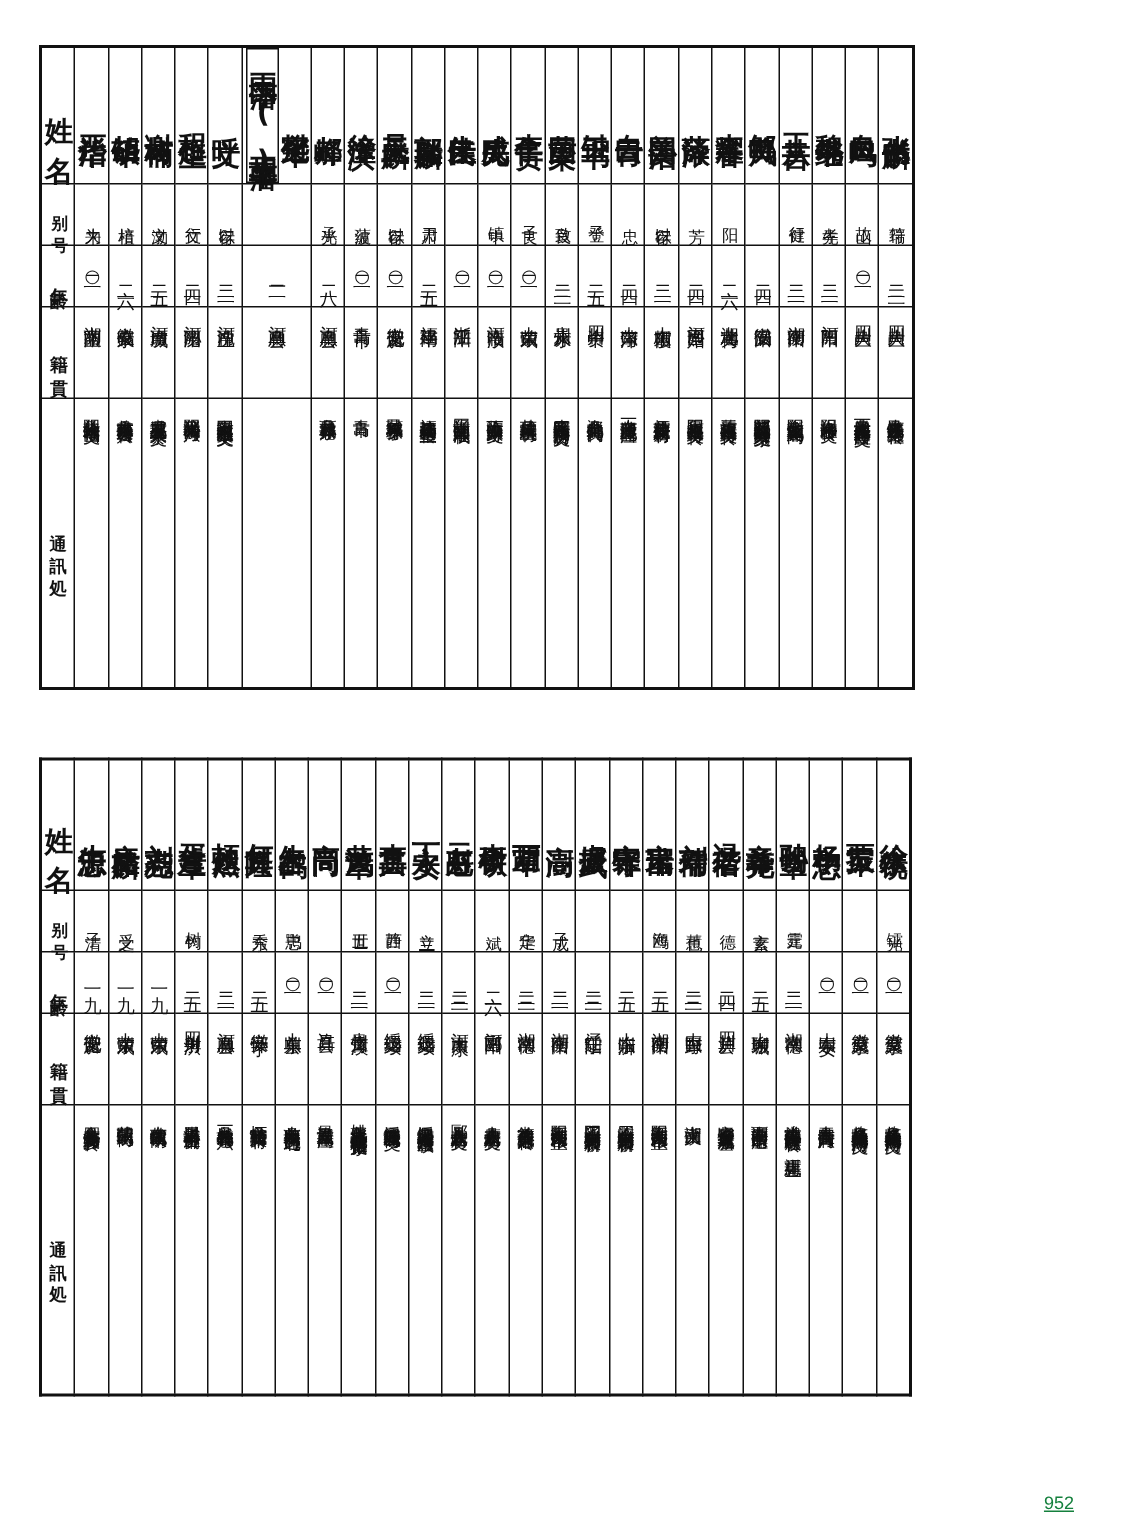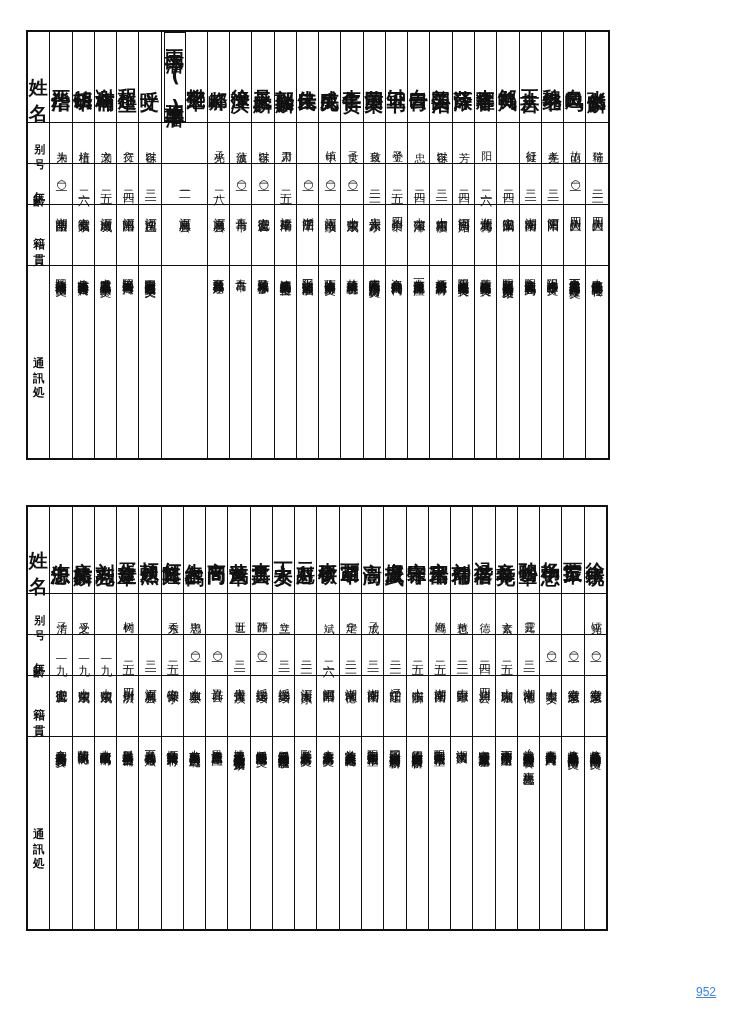--- a/index.html
+++ b/index.html
@@ -95,23 +95,23 @@
   .boxed {
     border: 1px solid #111;
     padding: 1px 0;
     margin-left: 2px;
   }
 
   
   .pagenum {
     position: absolute;
     right: 34px;
-    bottom: 24px;
+    bottom: 14px;
     font-size: 12px;
-    color: #3b82f6;
+    color: #15803d;
     font-family: "Liberation Sans", sans-serif;
     text-decoration: underline;
   }
 
   
   #block-top    { position: absolute; left: 26px; top: 30px; }
   #block-bottom { position: absolute; left: 26px; top: 505px; }
 </style>
 </head>
 <body>

